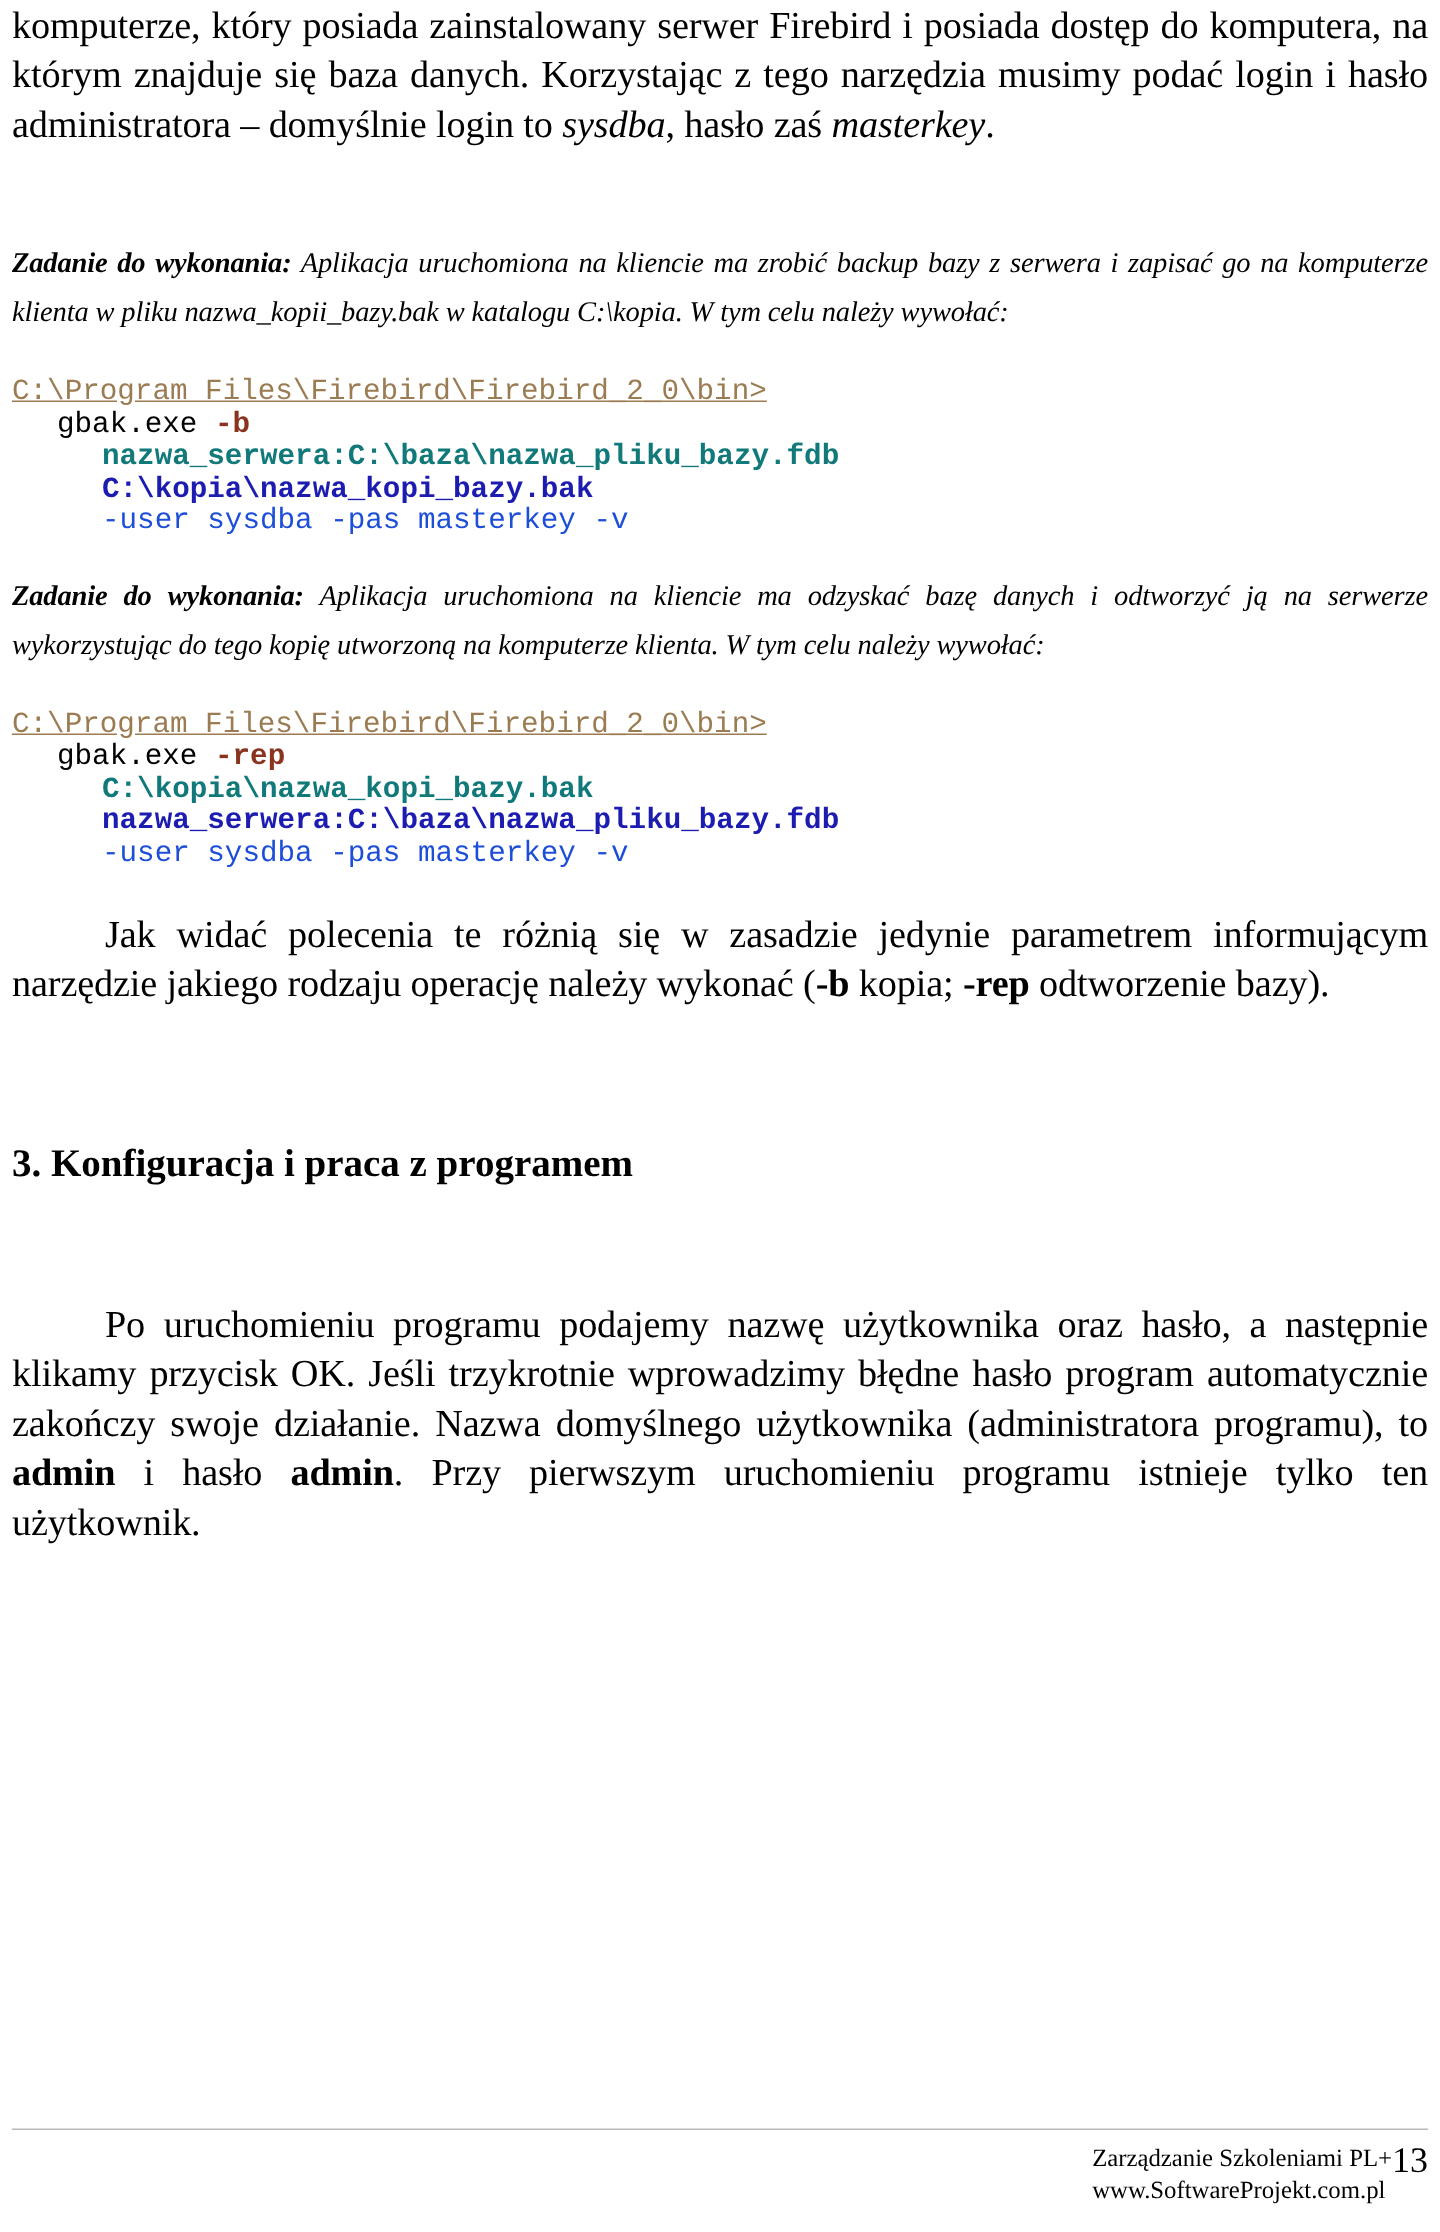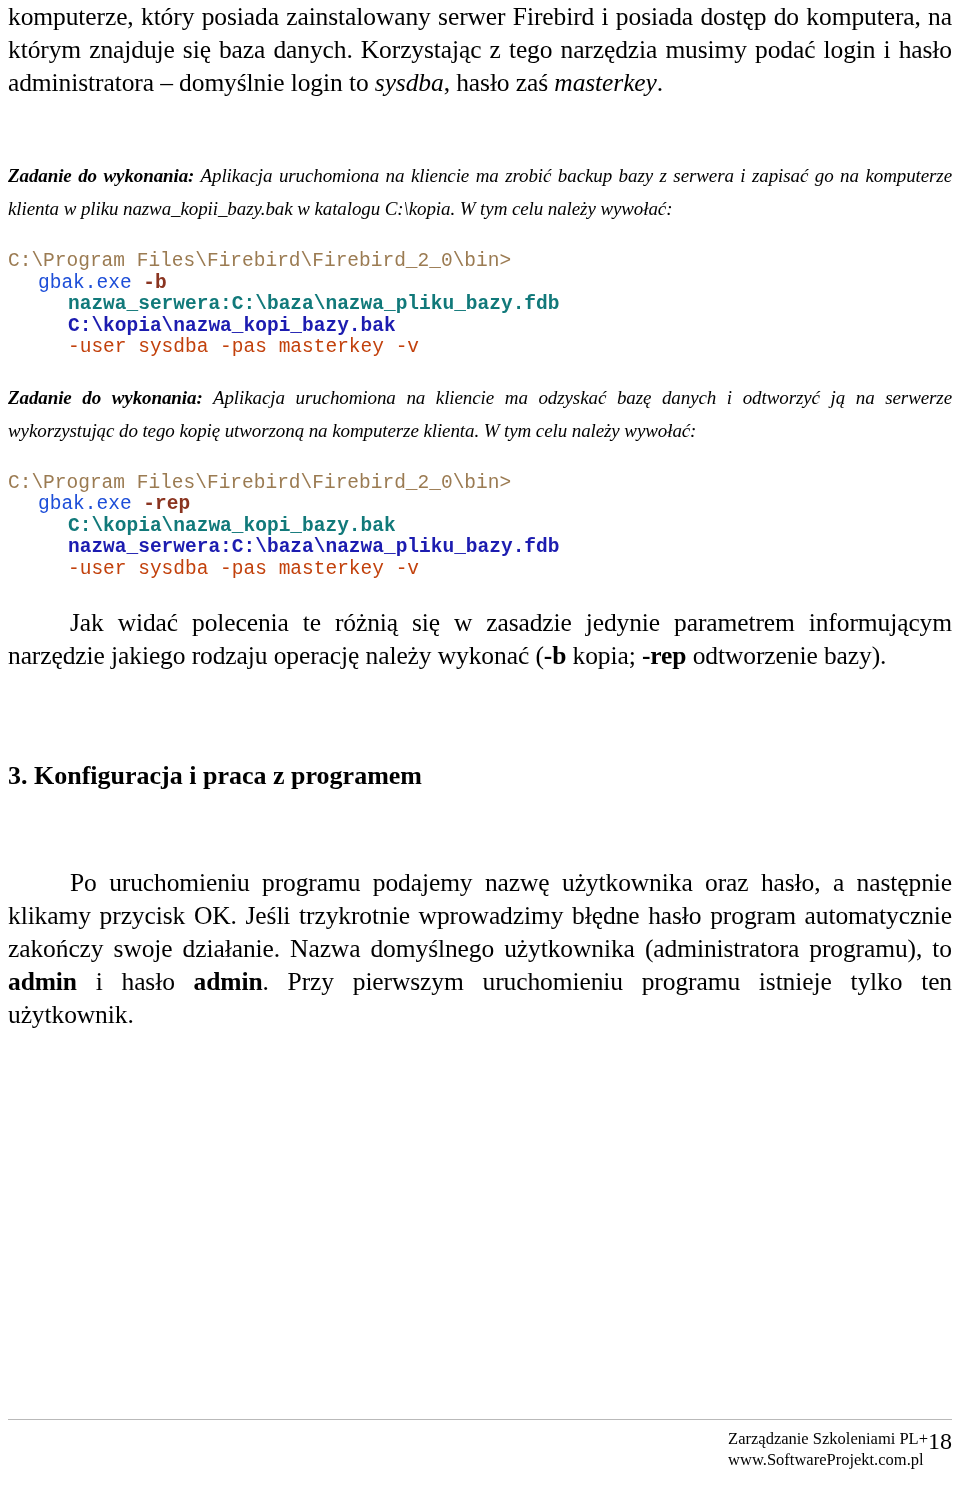--- a/index.html
+++ b/index.html
@@ -49,26 +49,26 @@
   b.bd  { font-weight: bold; }
 
   
   .code {
     font-family: "Liberation Mono", "DejaVu Sans Mono", monospace;
     font-size: 19.5px;
     line-height: 21.5px;
     white-space: pre;
     margin: 0;
   }
-  .code .l1 { color: #9b7b52; }                    
-  .code .l2 { color: #1d4ed8; }                    
+  .code .l1 { color: #9b7b52; text-decoration: underline; }                    
+  .code .l2 { color: #000000; }                    
   .code .sw { color: #8a3420; font-weight: bold; } 
   .code .teal { color: #11797a; font-weight: bold; }
   .code .blue { color: #1c1cb0; font-weight: bold; }
-  .code .tan  { color: #c2410c; }
+  .code .tan  { color: #1d4ed8; }
 
   .ind1 { display: inline-block; width: 30px; }
   .ind2 { display: inline-block; width: 60px; }
 
   
   .h2 {
     font-size: 26px;
     font-weight: bold;
     margin: 0;
     line-height: 32px;
@@ -149,16 +149,16 @@
 
   <div class="sp34"></div>
 
   <p class="para indent"><span>Po uruchomieniu programu podajemy nazwę użytkownika oraz hasło, a następnie klikamy przycisk OK. Jeśli trzykrotnie wprowadzimy błędne hasło program automatycznie zakończy swoje działanie. Nazwa domyślnego użytkownika (administratora programu), to </span><b class="bd">admin</b><span> i hasło </span><b class="bd">admin</b><span>. Przy pierwszym uruchomieniu programu istnieje tylko ten użytkownik.</span></p>
 
   <div class="footer">
     <div class="footer-left">
       <div>Zarządzanie Szkoleniami PL+</div>
       <div>www.SoftwareProjekt.com.pl</div>
     </div>
-    <div class="footer-page">18</div>
+    <div class="footer-page">13</div>
   </div>
 
 </div>
 
 </body></html>

